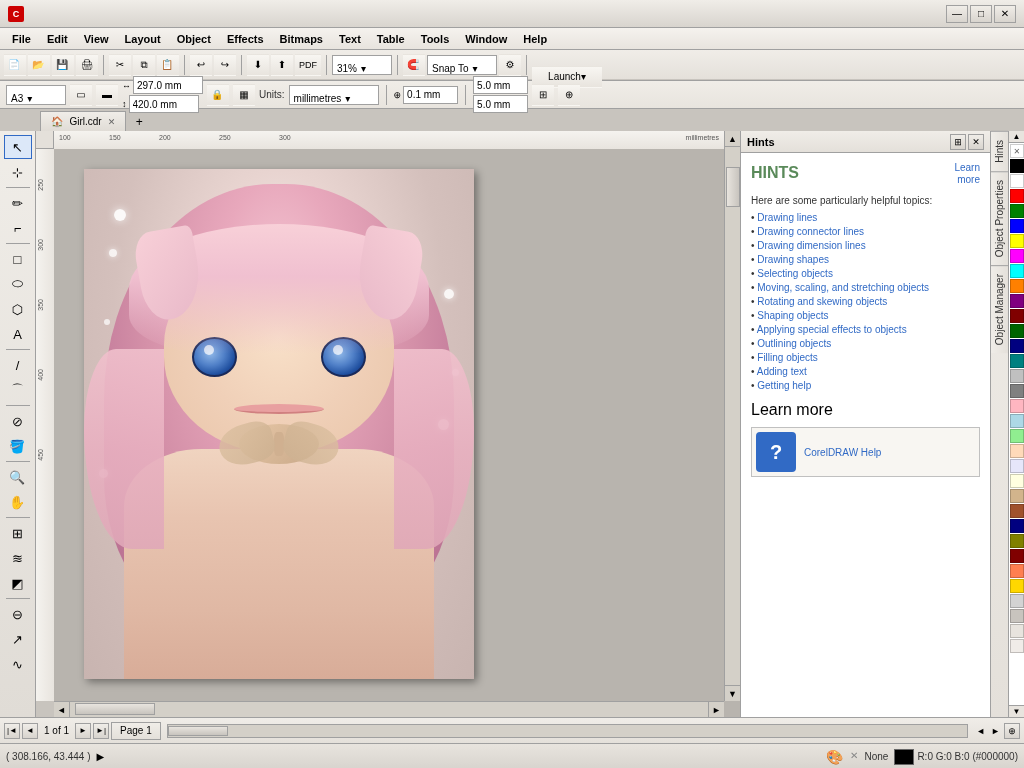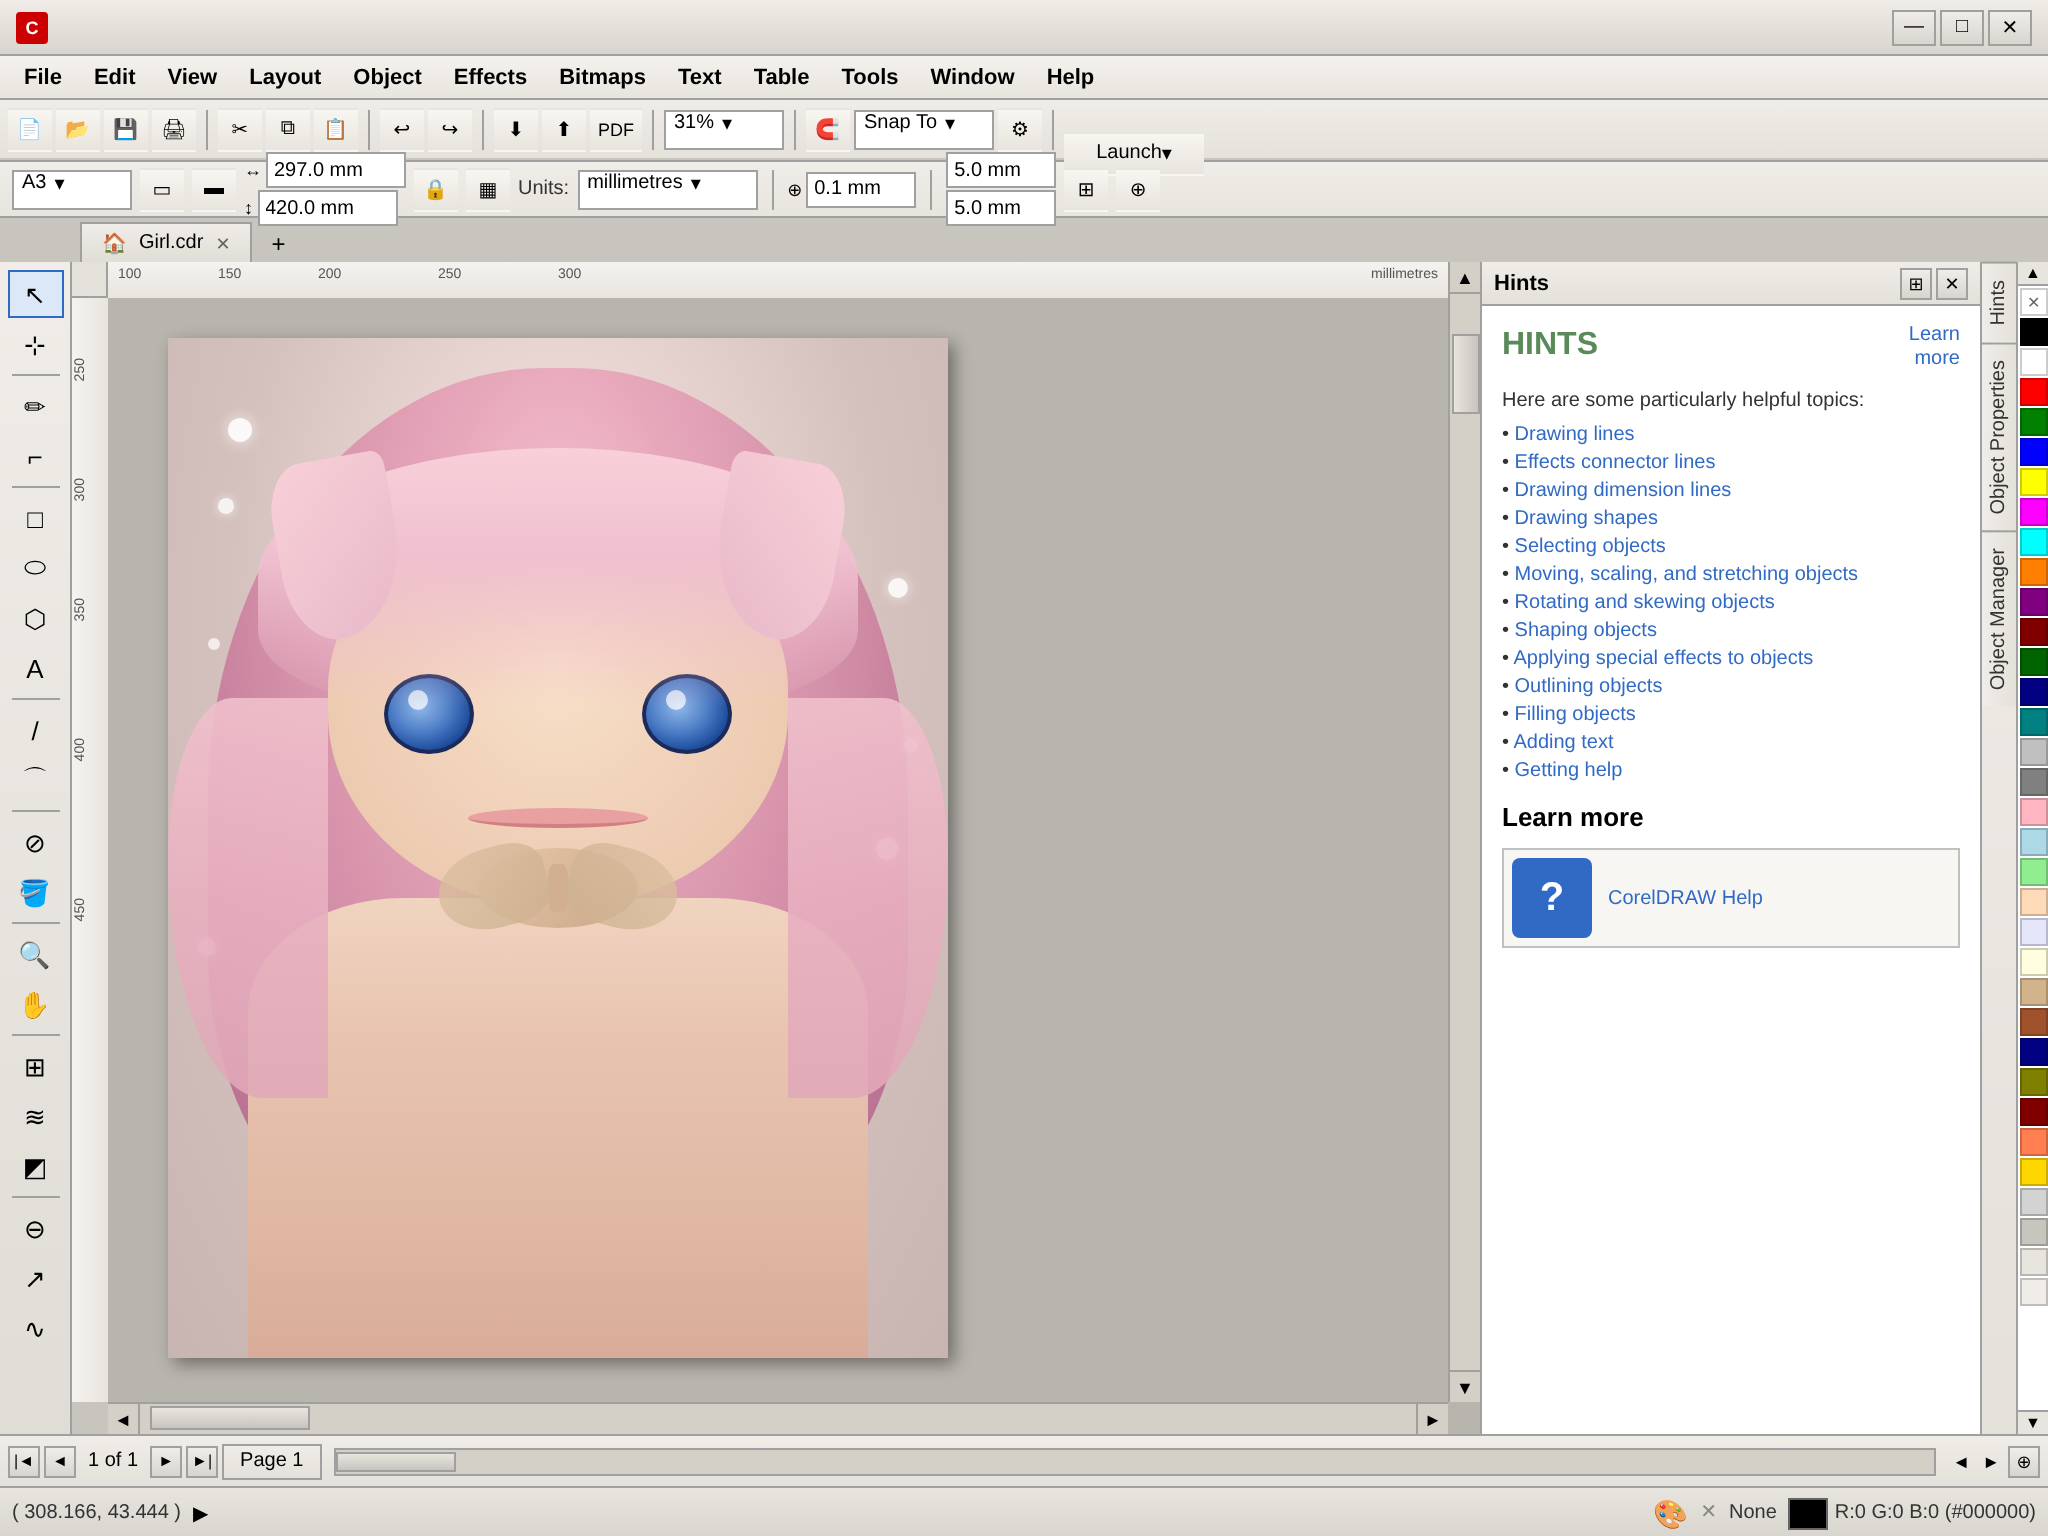--- a/index.html
+++ b/index.html
@@ -15,21 +15,21 @@
     
     
     .menu-bar { background: linear-gradient(to bottom, #f5f2ee, #e8e4de); height: 22px; display: flex; align-items: center; padding: 0 4px; border-bottom: 1px solid #a0a0a0; }
     .menu-item { padding: 2px 8px; font-size: 11px; cursor: pointer; color: #000; font-weight: bold; }
     
     
     .toolbar-area { background: linear-gradient(to bottom, #f0ede8, #e4e0da); border-bottom: 1px solid #a0a0a0; }
     .toolbar-row { height: 30px; display: flex; align-items: center; padding: 0 4px; gap: 2px; border-bottom: 1px solid #c8c4be; }
     .tb-btn { height: 22px; min-width: 22px; background: linear-gradient(to bottom, #f8f6f2, #e8e4de); border: 1px solid transparent; display: flex; align-items: center; justify-content: center; cursor: pointer; padding: 0 3px; font-size: 10px; }
     .tb-separator { width: 1px; height: 20px; background: #a0a0a0; margin: 0 3px; }
-    .tb-dropdown { height: 20px; border: 1px solid #a0a0a0; background: white; font-size: 10px; display: flex; align-items: flex-start; padding: 0 4px; cursor: pointer; }
+    .tb-dropdown { height: 20px; border: 1px solid #a0a0a0; background: white; font-size: 10px; display: flex; align-items: flex-end; padding: 0 4px; cursor: pointer; }
     .tb-dropdown::after { content: '▾'; margin-left: 4px; }
     
     
     .property-bar { height: 28px; background: linear-gradient(to bottom, #f0ede8, #e8e4de); border-bottom: 1px solid #a0a0a0; display: flex; align-items: center; padding: 0 6px; gap: 4px; }
     .prop-label { font-size: 10px; color: #333; }
     .prop-input { height: 18px; width: 55px; border: 1px solid #a0a0a0; background: white; padding: 0 3px; font-size: 10px; }
     
     
     .tab-bar { height: 22px; background: #c8c4be; display: flex; align-items: flex-end; padding-left: 40px; }
     .doc-tab { height: 20px; background: linear-gradient(to bottom, #f0ede8, #e0dcd6); border: 1px solid #a0a0a0; border-bottom: none; padding: 0 10px; font-size: 10px; display: flex; align-items: center; gap: 6px; cursor: pointer; }
@@ -62,21 +62,21 @@
     .hints-ctrl-btn { width: 16px; height: 16px; background: linear-gradient(to bottom, #f0ede8, #d8d4ce); border: 1px solid #a0a0a0; display: flex; align-items: center; justify-content: center; font-size: 9px; cursor: pointer; }
     .hints-content { flex: 1; overflow-y: auto; padding: 8px 10px; }
     .hints-title-row { display: flex; align-items: center; justify-content: space-between; margin-bottom: 10px; }
     .hints-label { font-size: 16px; font-weight: bold; color: #5a8a5a; }
     .hints-learn-more { font-size: 10px; color: #316ac5; text-align: right; cursor: pointer; }
     .hints-welcome { font-size: 12px; font-weight: bold; margin-bottom: 8px; }
     .hints-desc { font-size: 10px; line-height: 1.5; margin-bottom: 10px; color: #333; }
     .hints-topics-title { font-size: 10px; margin-bottom: 6px; color: #333; }
     .hints-link { font-size: 10px; color: #316ac5; cursor: pointer; display: block; margin-bottom: 3px; }
     .hints-link::before { content: '• '; color: #333; }
-    .hints-learn-more-section { font-size: 13px; font-weight: bold; margin: 10px 0 8px; }
+    .hints-learn-more-section { font-size: 16px; font-weight: normal; margin: 10px 0 8px; }
     .hints-help-btn { display: flex; align-items: center; gap: 8px; padding: 4px; border: 1px solid #c0c0c0; background: #f8f6f2; cursor: pointer; }
     .hints-help-icon { width: 40px; height: 40px; background: #316ac5; border-radius: 4px; display: flex; align-items: center; justify-content: center; color: white; font-size: 20px; font-weight: bold; }
     .hints-help-text { font-size: 10px; color: #316ac5; cursor: pointer; }
     
     
     .right-tabs { width: 18px; background: linear-gradient(to bottom, #f0ede8, #e4e0da); border-left: 1px solid #a0a0a0; display: flex; flex-direction: column; }
     .right-tab { writing-mode: vertical-lr; transform: rotate(180deg); padding: 8px 3px; font-size: 10px; cursor: pointer; background: linear-gradient(to left, #f0ede8, #e4e0da); border-bottom: 1px solid #a0a0a0; color: #333; white-space: nowrap; display: flex; align-items: center; }
     
     
     .color-palette { width: 16px; background: white; border-left: 1px solid #a0a0a0; display: flex; flex-direction: column; overflow: hidden; }
@@ -347,21 +347,21 @@
     </div>
     <div class="hints-content">
       <div class="hints-title-row">
         <span class="hints-label">HINTS</span>
         <div style="text-align:right;">
           <span class="hints-learn-more">Learn<br>more</span>
         </div>
       </div>
       <div class="hints-topics-title">Here are some particularly helpful topics:</div>
       <a class="hints-link">Drawing lines</a>
-      <a class="hints-link">Effects connector lines</a>
+      <a class="hints-link">Drawing connector lines</a>
       <a class="hints-link">Drawing dimension lines</a>
       <a class="hints-link">Drawing shapes</a>
       <a class="hints-link">Selecting objects</a>
       <a class="hints-link">Moving, scaling, and stretching objects</a>
       <a class="hints-link">Rotating and skewing objects</a>
       <a class="hints-link">Shaping objects</a>
       <a class="hints-link">Applying special effects to objects</a>
       <a class="hints-link">Outlining objects</a>
       <a class="hints-link">Filling objects</a>
       <a class="hints-link">Adding text</a>

